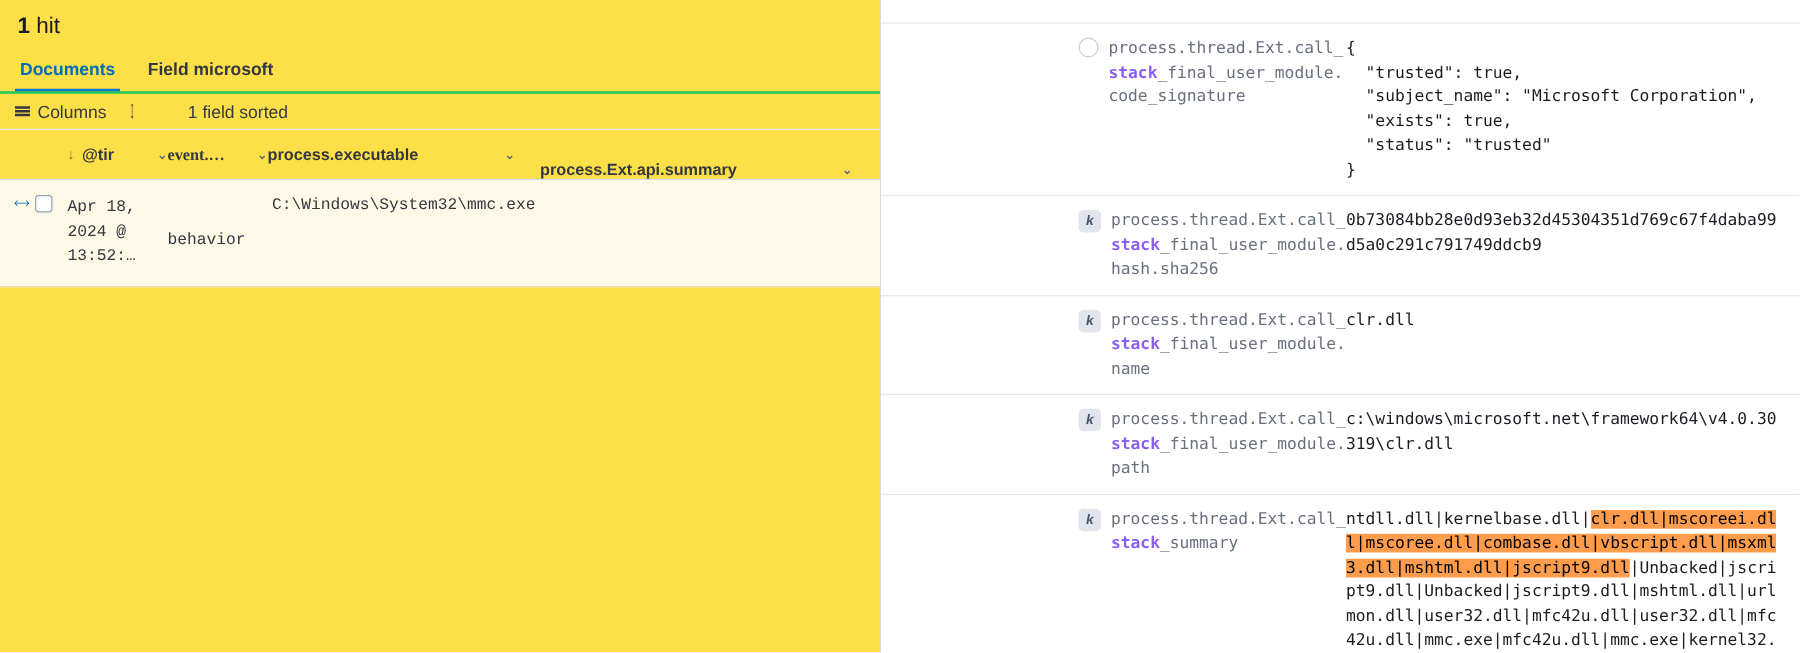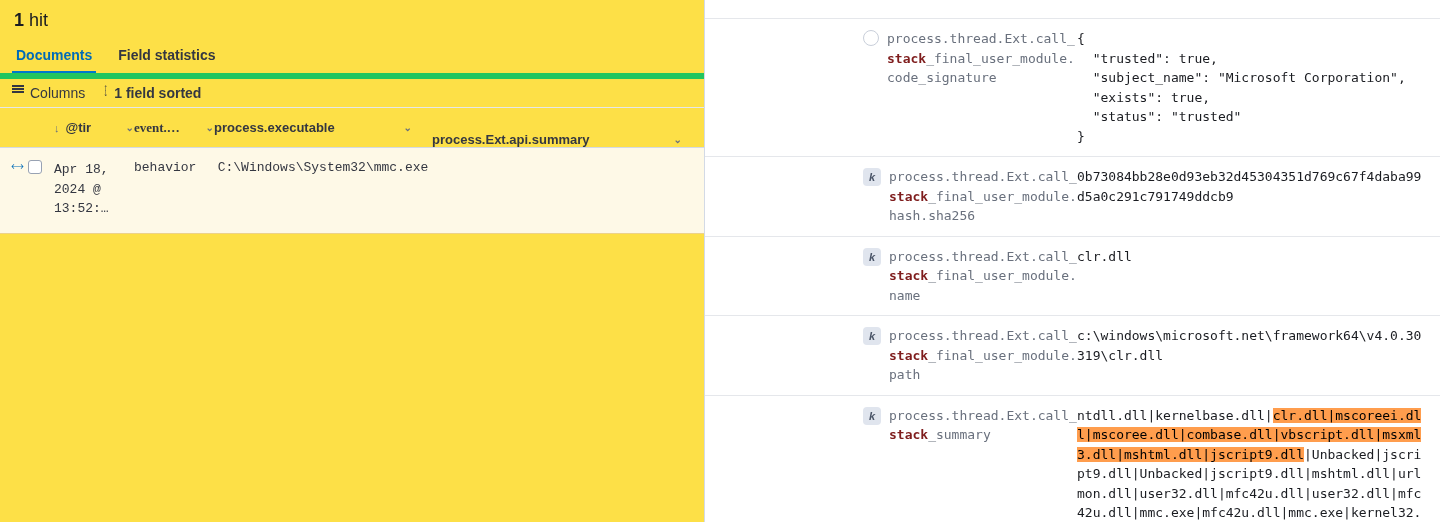--- a/index.html
+++ b/index.html
@@ -1,66 +1,66 @@
 <!DOCTYPE html>
 <html><head>
 <meta charset="utf-8">
 <style>
 * { box-sizing: border-box; margin: 0; padding: 0; }
 body { font-family: -apple-system, BlinkMacSystemFont, "Segoe UI", Helvetica, Arial, sans-serif; font-size: 14px; color: #1a1c21; background: #fff; width: 1440px; height: 522px; overflow: hidden; display: flex; }
 .left-panel { width: 705px; border-right: 1px solid #d3dae6; background: #fde047; display: flex; flex-direction: column; }
 .right-panel { flex: 1; background: #fff; overflow-y: auto; padding-top: 18px; }
 .hits-bar { padding: 10px 14px 6px; font-size: 18px; }
 .hits-bar .num { font-weight: 700; }
-.tabs { display: flex; border-bottom: 6px solid #22c55e; padding: 0 12px; gap: 18px; align-items: center; }
+.tabs { display: flex; border-bottom: 2px solid #22c55e; padding: 0 12px; gap: 18px; align-items: center; }
 .tab { padding: 10px 4px 8px; font-size: 14px; font-weight: 700; color: #343741; cursor: pointer; border-bottom: 2px solid transparent; }
 .tab.active { color: #006bb8; border-bottom-color: #07C; }
 .toolbar { display: flex; align-items: center; gap: 18px; padding: 6px 12px; font-size: 14px; color: #343741; border-bottom: 1px solid #e5e7eb; }
-.tool-btn { display: inline-flex; gap: 6px; cursor: pointer; background: none; border: none; font: inherit; color: inherit; }
+.tool-btn { display: inline-flex; align-items: center; gap: 6px; cursor: pointer; background: none; border: none; font: inherit; color: inherit; }
 .icon-columns { display: inline-flex; flex-direction: column; gap: 1px; width: 12px; }
 .icon-columns span { height: 2px; background:#343741; display:block; }
 .icon-sort { display:inline-flex; flex-direction:column; align-items:center; font-size:10px; line-height:5px; color:#343741;}
-.sorted-text { font-weight:700; }
+.sorted-text { font-weight:400;margin-left:36px; }
 .table-head { display:flex; align-items:center; padding: 0 12px 0 54px; border-bottom:1px solid #d3dae6; height:40px; font-size:13px; color:#343741; font-weight:600; }
 .col-time { width: 80px; display:flex; align-items:center; gap:4px; }
 .col-event { width: 80px; display:flex; align-items:center; gap:4px;font-family:Liberation Serif, serif; }
 .col-exec { width: 218px; display:flex; align-items:center; gap:4px; justify-content:space-between; padding-right:20px; }
 .col-api { flex:1; display:flex; align-items:center; gap:4px; justify-content:space-between; padding-right:10px;margin-top:24px; }
 .caret { font-size:10px; color:#69707d; margin-left:auto; }
 .arrow-down { font-size:11px; color:#69707d; margin-right:2px; }
 .row { display:flex; align-items:flex-start; padding: 12px 12px 14px; background:#fef9e7; font-family: "SFMono-Regular", Consolas, "Liberation Mono", Menlo, monospace; font-size:13px; color:#343741; border-bottom:1px solid #edd28a;}
 .row-ctrl { width:42px; display:flex; align-items:center; gap:6px; color:#98a2b3; }
 .expand-icon { color:#006bb8; font-size:12px; cursor:pointer; transform:rotate(45deg); display:inline-block;}
 .chk { width:14px; height:14px; border:1px solid #98a2b3; border-radius:3px; background:#fff; cursor:pointer; }
 .cell-time { width:80px; line-height:1.5; }
-.cell-event { width:80px; }
+.cell-event { width:80px;margin-top:28px; }
 .cell-exec { width:218px;text-align:center; }
 .cell-api { flex:1; padding-right:10px; line-height:1.5; }
 .field-group { border-top:1px solid #e5e7eb; padding: 10px 18px 10px 0; display:flex; align-items:flex-start; }
 .field-left { width: 372px; display:flex; align-items:flex-start; padding-left:158px; gap:8px; }
 .badge { display:inline-flex; align-items:center; justify-content:center; min-width:18px; height:18px; border-radius:4px; font-size:11px; font-weight:700; font-family: -apple-system, BlinkMacSystemFont, sans-serif; margin-top:1px; flex-shrink:0; }
 .badge-o { background:#e9edf3; color:#69707d; border:1px solid #c9cfda; border-radius:50%; width:16px; height:16px; min-width:16px; font-size:10px; }
 .badge-k { background:#e0e5ee; color:#4a5568; font-style:italic;}
 .field-name { font-family:"SFMono-Regular",Consolas,Menlo,monospace; font-size:13px; color:#69707d; line-height:1.5; word-break:break-word; }
-.field-name .hl { color:#7f1d1d; font-weight:700; }
+.field-name .hl { color:#8b5cf6; font-weight:700; }
 .field-val { flex:1; font-family:"SFMono-Regular",Consolas,Menlo,monospace; font-size:13px; color:#1a1c21; line-height:1.5; word-break:break-all; }
 .field-val .json-line { white-space:pre; }
 .highlight { background:#ff9d4d; color:#000; }
 </style>
 </head>
 <body>
 
 <div class="left-panel">
   <div class="hits-bar">
     <span class="num">1</span>
     <span>hit</span>
   </div>
   <div class="tabs">
     <div class="tab active">Documents</div>
-    <div class="tab">Field statistics</div>
+    <div class="tab">Field microsoft</div>
   </div>
   <div class="toolbar">
     <button class="tool-btn">
       <span class="icon-columns">
           <span></span>
           <span></span>
           <span></span>
         </span>
       <span>Columns</span>
     </button>

